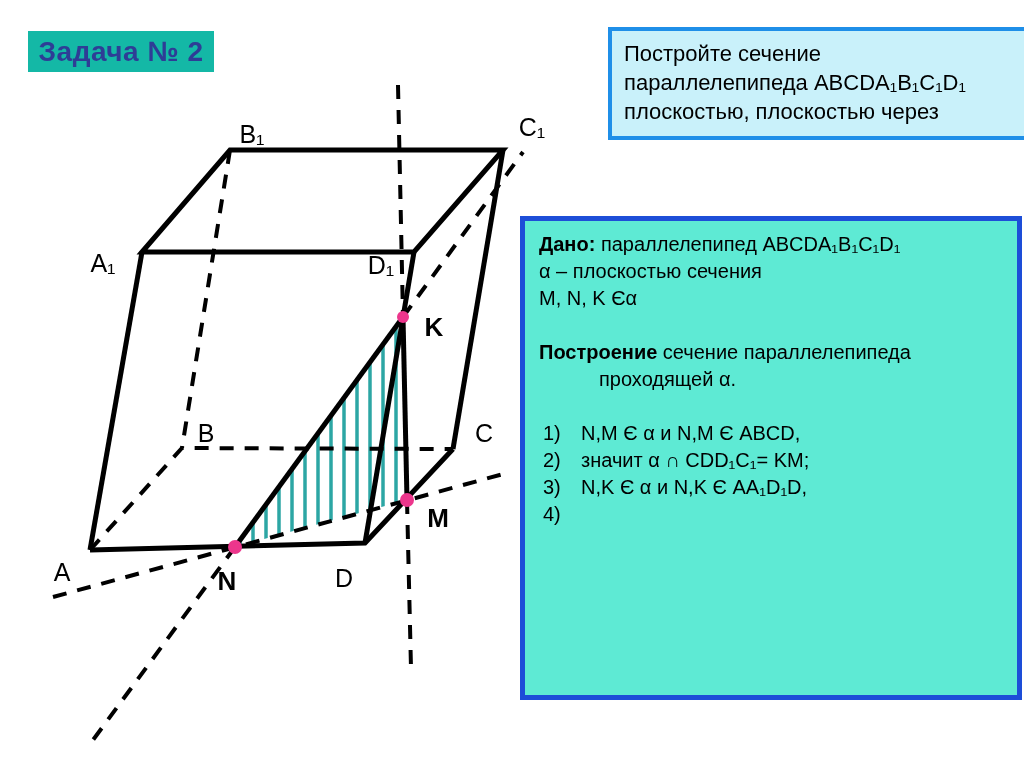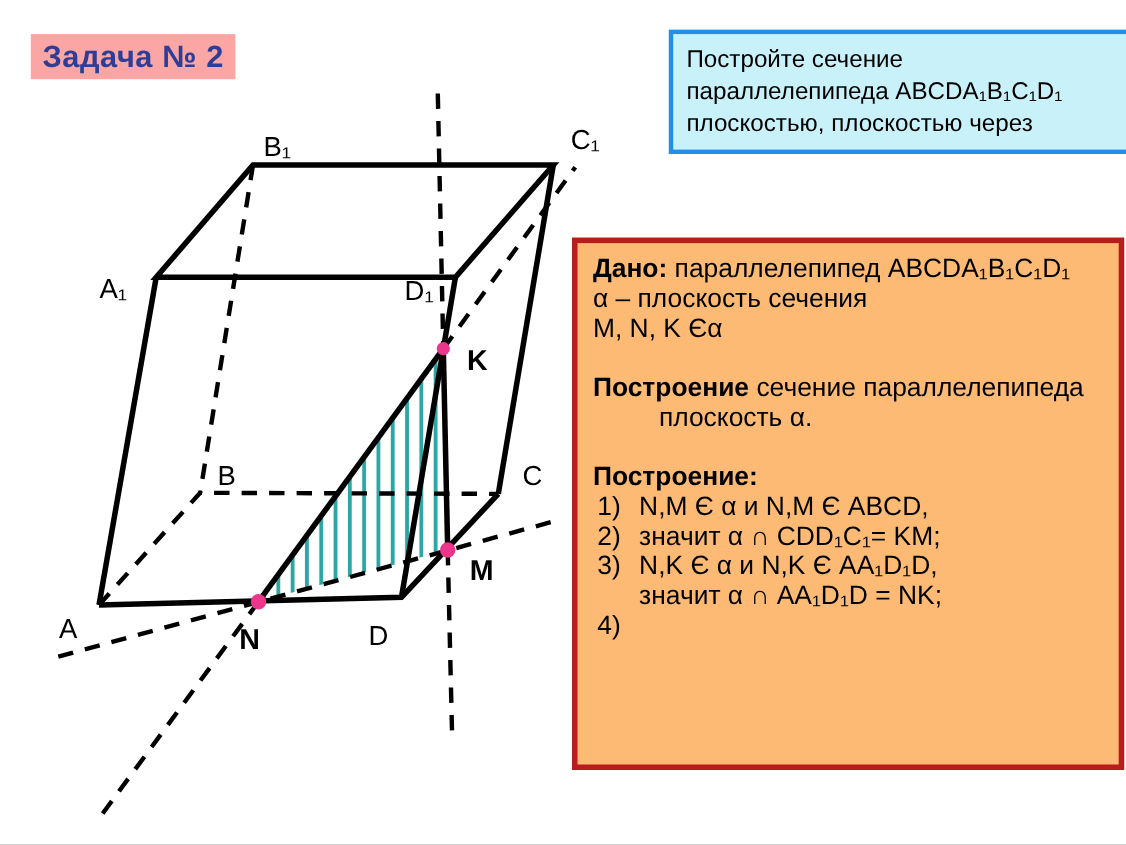--- a/index.html
+++ b/index.html
@@ -6,43 +6,43 @@
   .slide{
     position:relative;
     width:1024px;height:768px;
     background:#ffffff;
     overflow:hidden;
     font-family:"Liberation Sans","DejaVu Sans",sans-serif;
   }
   .title-badge{
     position:absolute;left:28px;top:31px;
     width:186px;height:41px;
-    background:#fca5a5;
+    background:#14b8a6;
     color:#2e3d96;
     font-size:28px;font-weight:bold;
     display:flex;align-items:center;justify-content:center;
     letter-spacing:0.5px;
   }
   .problem-box{
     position:absolute;left:568px;top:27px;
     width:420px;
     background:#c9f1fa;
     border:4px solid #1f8fe8;
     padding:8px 4px 10px 12px;
     color:#000;
     font-size:22px;line-height:29px;margin-left:40px;
   }
   .solution-box{
     position:absolute;left:520px;top:216px;
     width:472px;height:452px;
-    background:#fdba74;
-    border:5px solid #b91c1c;
+    background:#5eead4;
+    border:5px solid #1d4ed8;
     padding:10px 6px 12px 14px;
     color:#000;
-    font-size:24px;line-height:27px;
+    font-size:20px;line-height:27px;
   }
   .solution-box .blank{height:27px;}
   .solution-box b{font-weight:bold;}
   .step{position:relative;padding-left:42px;}
   .step .num{position:absolute;left:4px;top:0;}
   .cont{padding-left:42px;}
   .indent2{padding-left:60px;}
   .figure-svg{position:absolute;left:0;top:0;}
   .figure-svg text{
     font-family:"Liberation Sans","DejaVu Sans",sans-serif;
@@ -110,43 +110,41 @@
   </div>
 
   <div class="problem-box">
     <div>Постройте сечение</div>
     <div>параллелепипеда ABCDA₁B₁C₁D₁</div>
     <div>плоскостью, плоскостью через</div>
   </div>
 
   <div class="solution-box">
     <div><b>Дано:</b><span> параллелепипед ABCDA₁B₁C₁D₁</span></div>
-    <div>α – плоскость сечения</div>
+    <div>α – плоскостью сечения</div>
     <div>M, N, K Єα</div>
     <div class="blank"></div>
     <div><b>Построение</b><span> сечение параллелепипеда</span></div>
-    <div class="indent2">плоскость α.</div>
+    <div class="indent2">проходящей α.</div>
     <div class="blank"></div>
-    <div><b>Построение:</b></div>
 
     <div class="step">
       <span class="num">1)</span>
       <span>N,M Є α и N,M Є ABCD,</span>
     </div>
 
     <div class="step">
       <span class="num">2)</span>
     </div>
     <div class="cont">значит α ∩ CDD₁C₁= KM;</div>
 
     <div class="step">
       <span class="num">3)</span>
       <span>N,K Є α и N,K Є AA₁D₁D,</span>
     </div>
-    <div class="cont">значит α ∩ AA₁D₁D = NK;</div>
 
     <div class="step">
       <span class="num">4)</span>
     </div>
 
     <div class="blank"></div>
   </div>
 
 </div>
 

